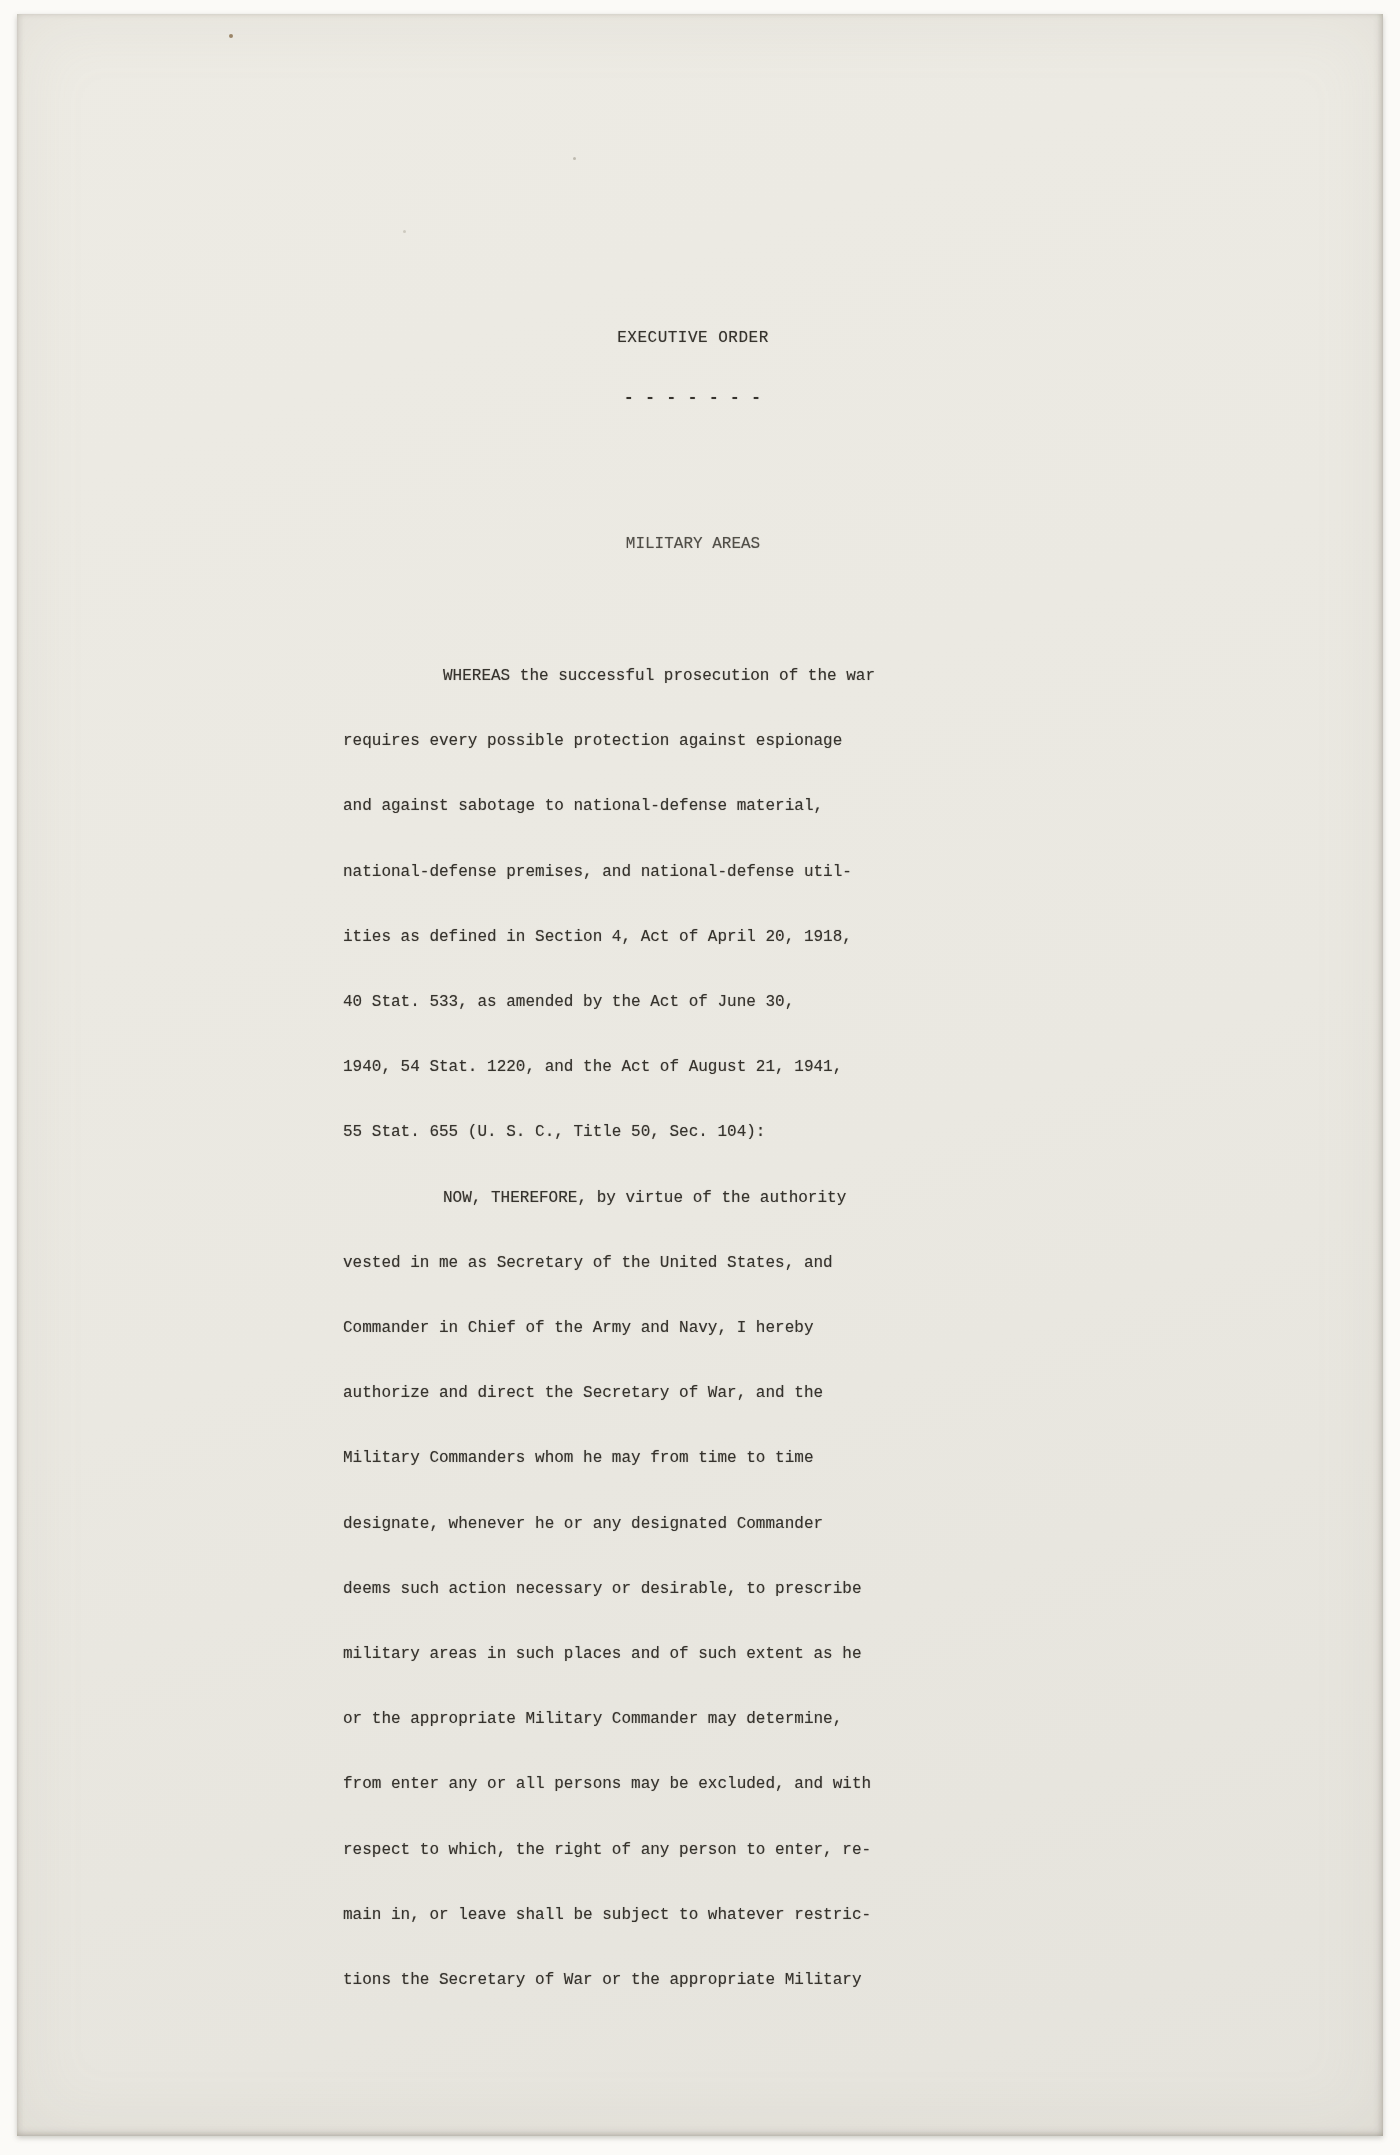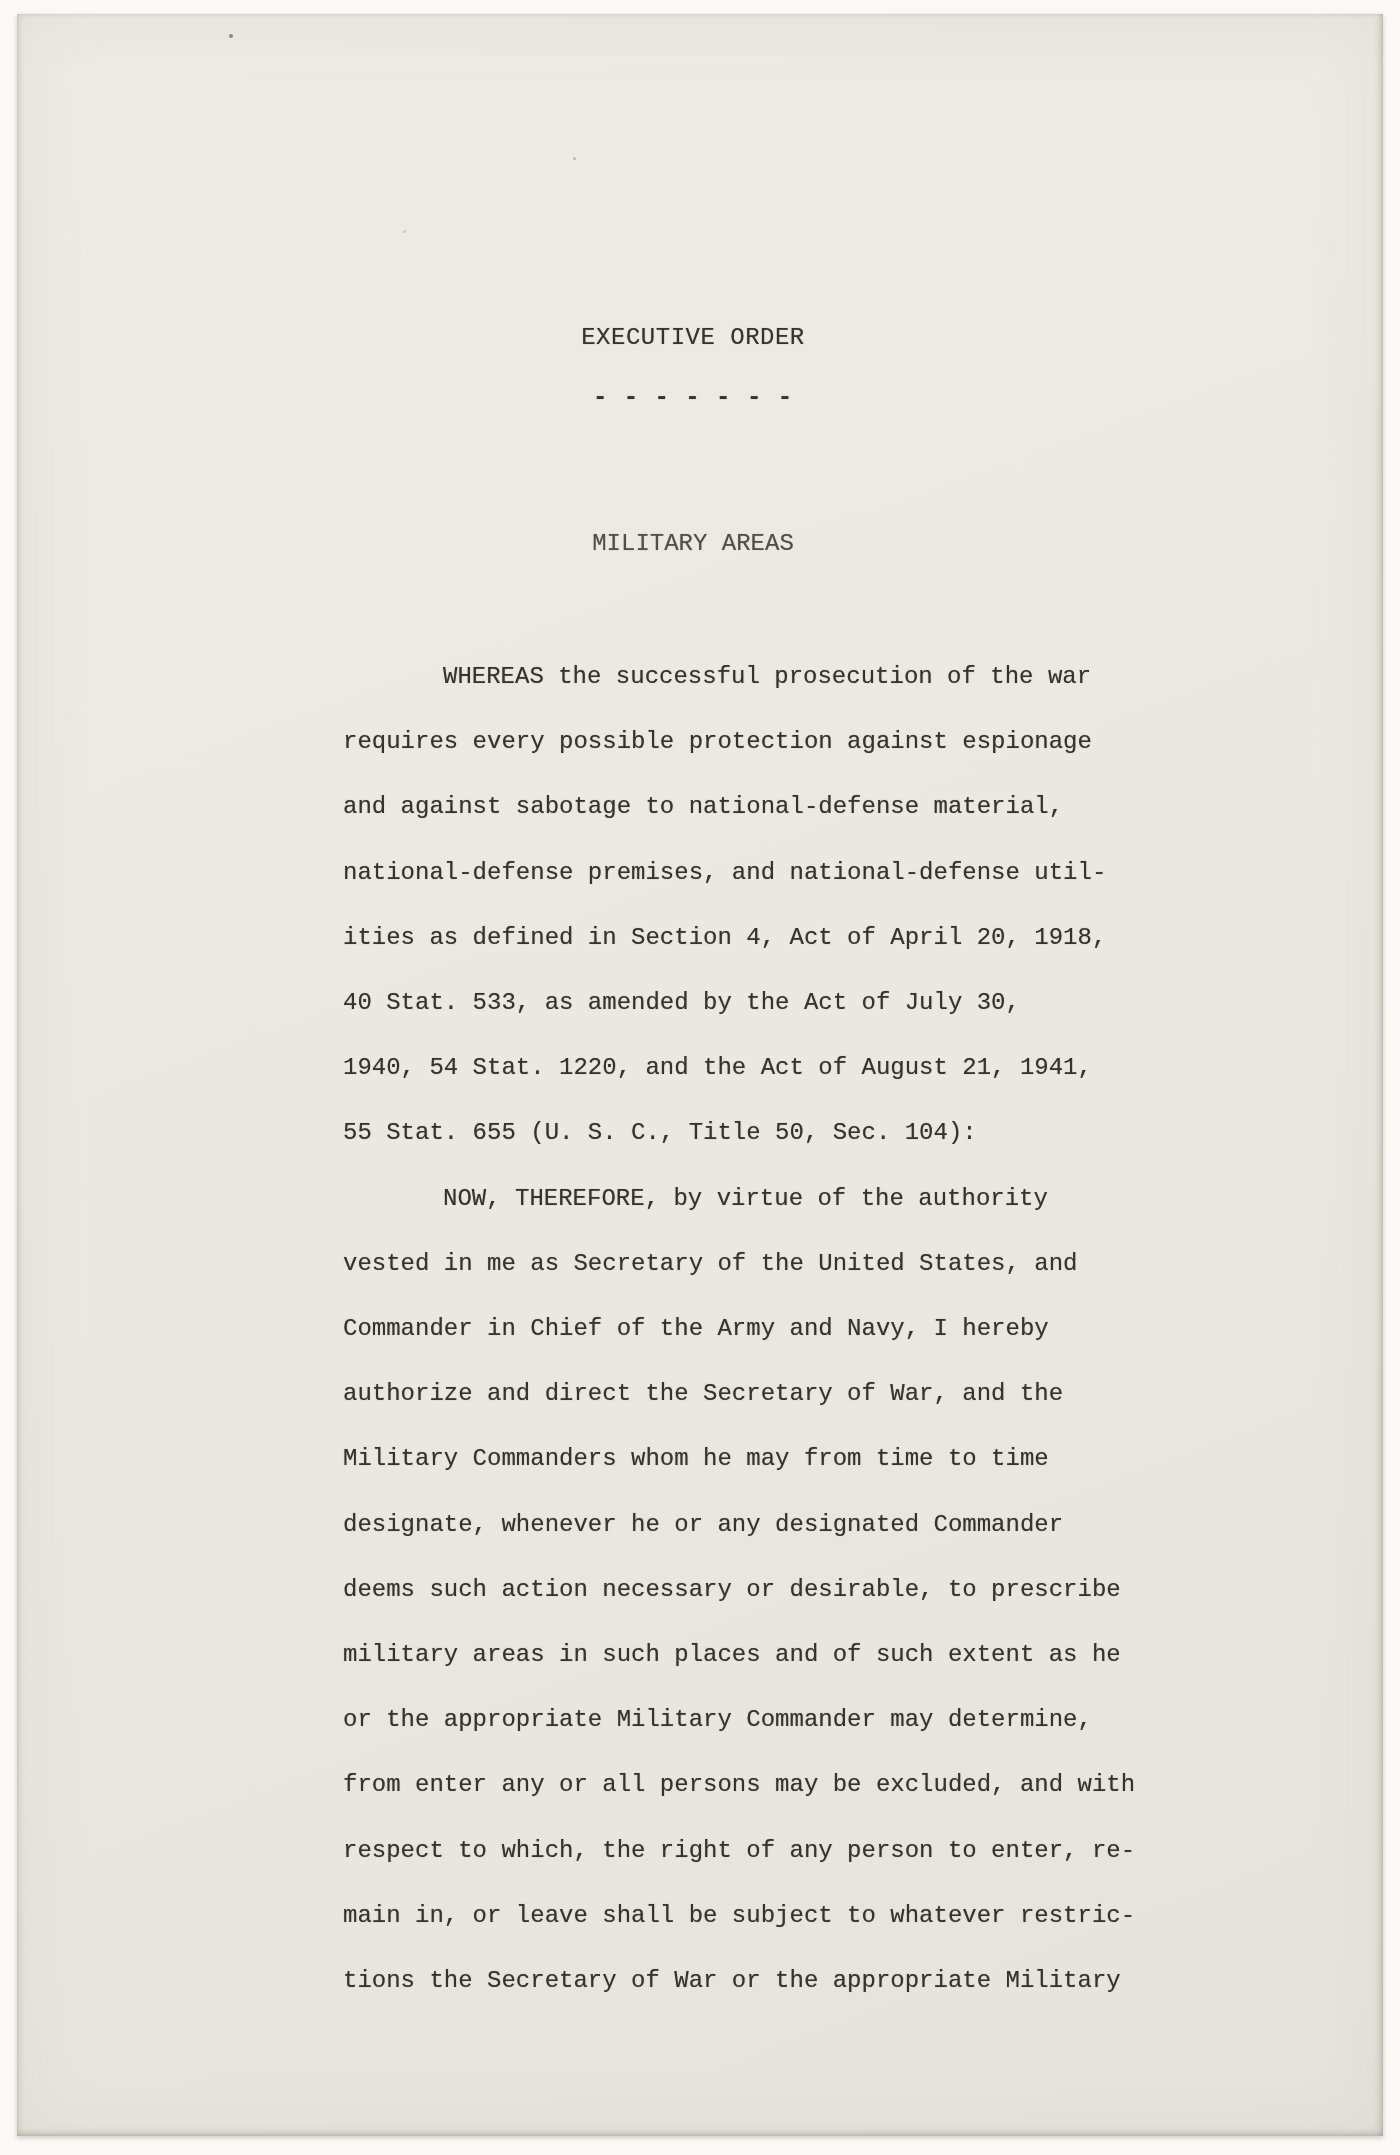--- a/index.html
+++ b/index.html
@@ -34,21 +34,21 @@
       inset 0 0 70px rgba(170, 164, 146, 0.14),
       0 2px 5px rgba(95, 92, 82, 0.30);
   }
   .content {
     position: absolute;
     left: 326px;
     top: 0;
     width: 840px;
     padding-top: 312px;
     color: var(--ink);
-    font-size: 24px;
+    font-size: 16px;
     text-shadow: 0 0 1px rgba(48, 45, 39, 0.45);
   }
   .center-block {
     width: 700px;
     text-align: center;
     white-space: pre;
   }
   .doc-title {
     line-height: 24px;
     letter-spacing: 0.5px;
@@ -100,21 +100,21 @@
       <div class="line2">MILITARY AREAS</div>
     </div>
 
     <div class="doc-body">
 
     <div class="body-line indent">WHEREAS the successful prosecution of the war</div>
         <div class="body-line">requires every possible protection against espionage</div>
         <div class="body-line">and against sabotage to national-defense material,</div>
         <div class="body-line">national-defense premises, and national-defense util-</div>
         <div class="body-line">ities as defined in Section 4, Act of April 20, 1918,</div>
-        <div class="body-line">40 Stat. 533, as amended by the Act of July 30,</div>
+        <div class="body-line">40 Stat. 533, as amended by the Act of June 30,</div>
         <div class="body-line">1940, 54 Stat. 1220, and the Act of August 21, 1941,</div>
         <div class="body-line">55 Stat. 655 (U. S. C., Title 50, Sec. 104):</div>
         <div class="body-line indent">NOW, THEREFORE, by virtue of the authority</div>
         <div class="body-line">vested in me as Secretary of the United States, and</div>
         <div class="body-line">Commander in Chief of the Army and Navy, I hereby</div>
         <div class="body-line">authorize and direct the Secretary of War, and the</div>
         <div class="body-line">Military Commanders whom he may from time to time</div>
         <div class="body-line">designate, whenever he or any designated Commander</div>
         <div class="body-line">deems such action necessary or desirable, to prescribe</div>
         <div class="body-line">military areas in such places and of such extent as he</div>

